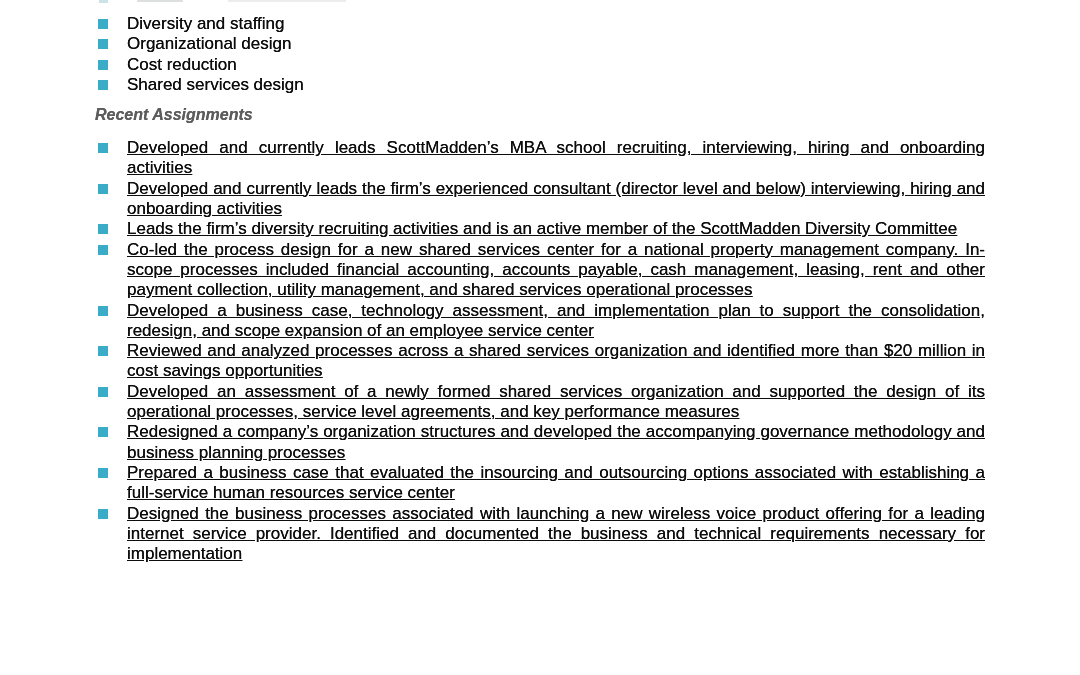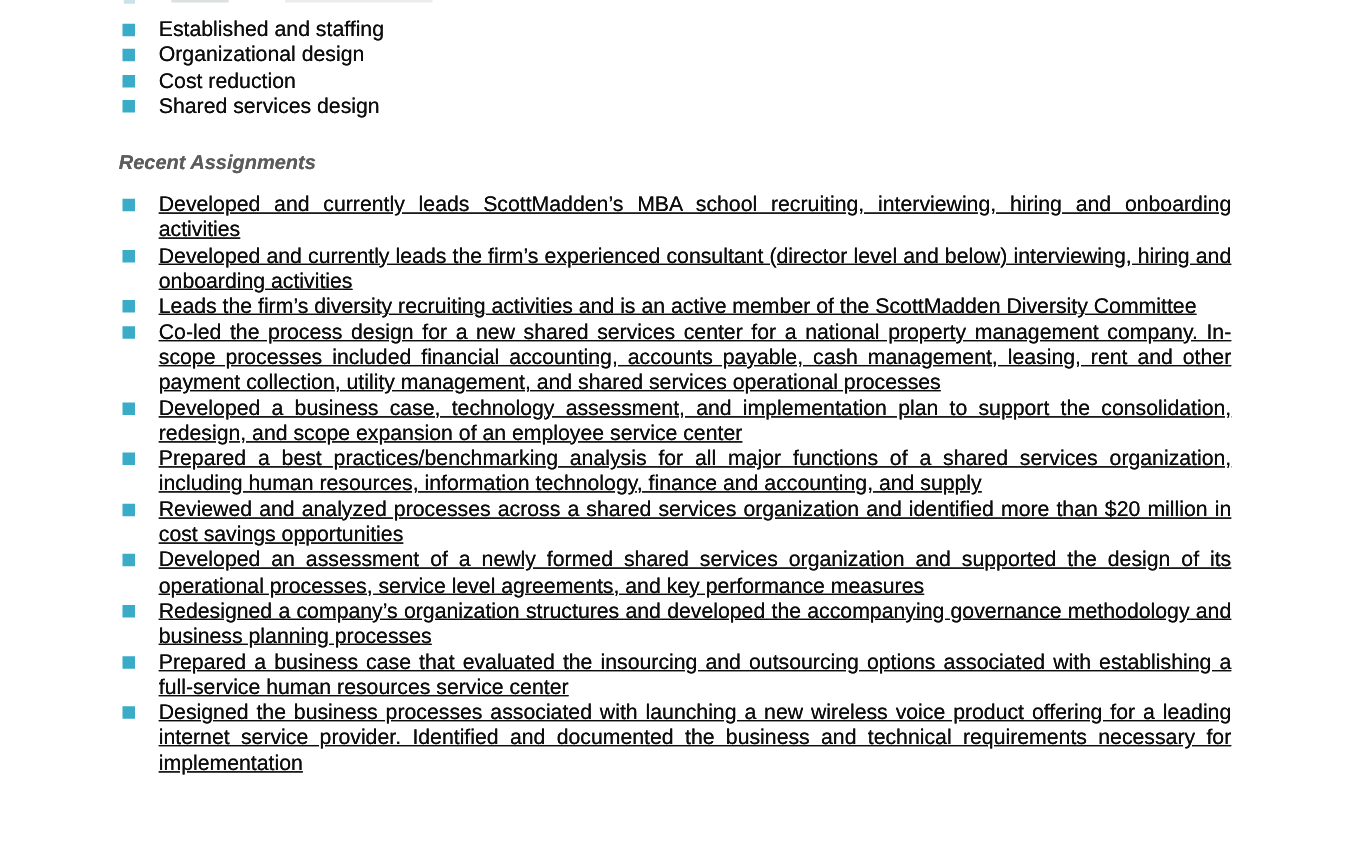--- a/index.html
+++ b/index.html
@@ -37,21 +37,21 @@
     width: 10px;
     height: 10px;
     background: var(--bullet_teal, #3aacc8);
   }
   .heading {
     font-weight: bold;
     font-style: italic;
     font-size: 16px;
     line-height: 16px;
     color: var(--heading_gray, #5d5d5d);
-    margin: 28px 0 15px -3px;
+    margin: 12px 0 15px -3px;
     text-shadow: 0 0 0.4px currentColor;
   }
   
   .artifact { position: absolute; top: 0; }
   .artifact-bullet { left: 99px; width: 9px; height: 3px; background: rgba(122, 186, 199, 0.40); }
   .artifact-text-1 { left: 137px; width: 46px; height: 2px; background: rgba(150, 158, 162, 0.32); }
   .artifact-text-2 { left: 228px; width: 118px; height: 2px; background: rgba(160, 168, 172, 0.22); }
 </style>
 </head>
 <body>
@@ -60,21 +60,21 @@
 
   <div class="artifact artifact-bullet"></div>
   <div class="artifact artifact-text-1"></div>
   <div class="artifact artifact-text-2"></div>
 
   <div class="content">
 
     <ul class="specialties">
       <li>
         <span class="bullet"></span>
-        <span>Established and staffing</span>
+        <span>Diversity and staffing</span>
       </li>
       <li>
         <span class="bullet"></span>
         <span>Organizational design</span>
       </li>
       <li>
         <span class="bullet"></span>
         <span>Cost reduction</span>
       </li>
       <li>
@@ -101,24 +101,20 @@
       <li>
         <span class="bullet"></span>
         <span>Co-led the process design for a new shared services center for a national property management company. In-scope processes included financial accounting, accounts payable, cash management, leasing, rent and other payment collection, utility management, and shared services operational processes</span>
       </li>
       <li>
         <span class="bullet"></span>
         <span>Developed a business case, technology assessment, and implementation plan to support the consolidation, redesign, and scope expansion of an employee service center</span>
       </li>
       <li>
         <span class="bullet"></span>
-        <span>Prepared a best practices/benchmarking analysis for all major functions of a shared services organization, including human resources, information technology, finance and accounting, and supply</span>
-      </li>
-      <li>
-        <span class="bullet"></span>
         <span>Reviewed and analyzed processes across a shared services organization and identified more than $20 million in cost savings opportunities</span>
       </li>
       <li>
         <span class="bullet"></span>
         <span>Developed an assessment of a newly formed shared services organization and supported the design of its operational processes, service level agreements, and key performance measures</span>
       </li>
       <li>
         <span class="bullet"></span>
         <span>Redesigned a company’s organization structures and developed the accompanying governance methodology and business planning processes</span>
       </li>

